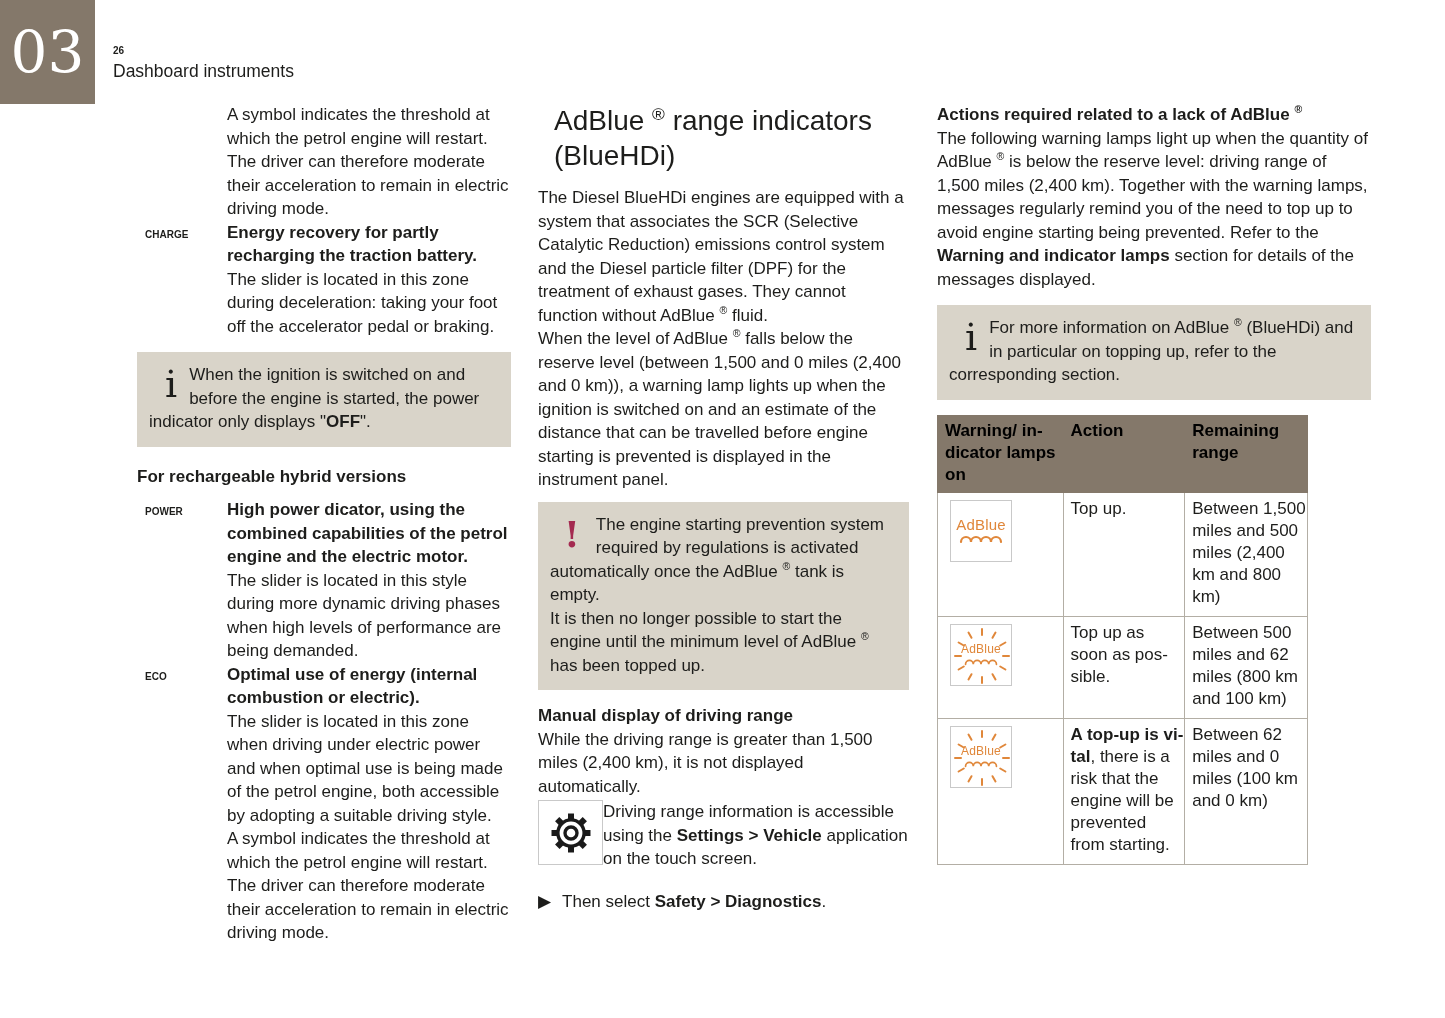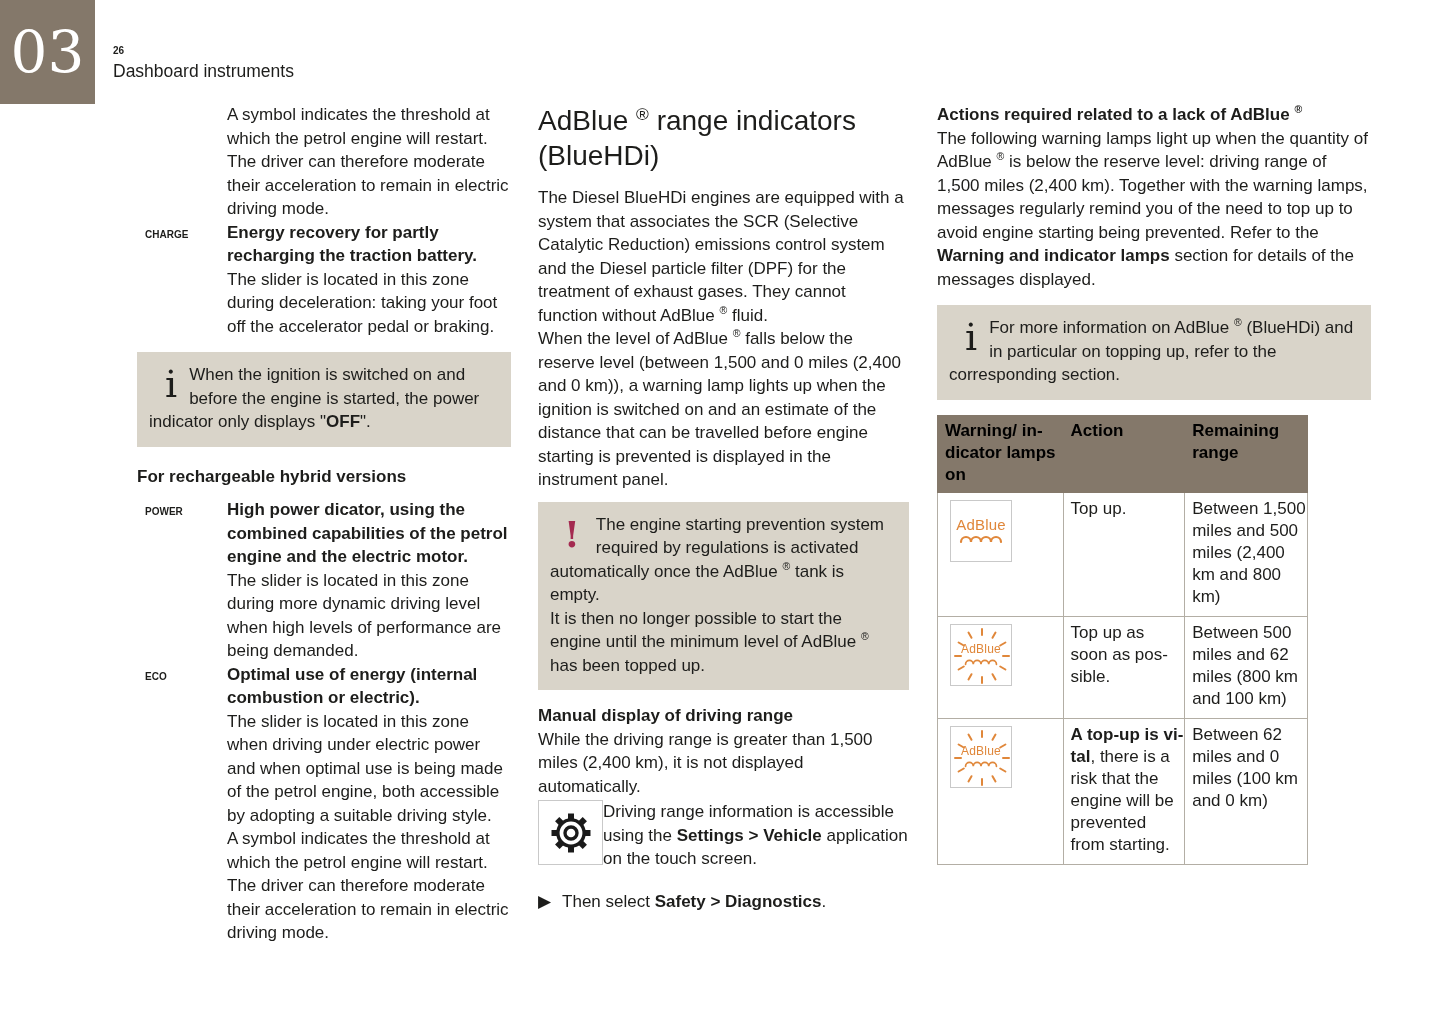--- a/index.html
+++ b/index.html
@@ -42,21 +42,21 @@
     height:44px;margin:1px 12px 0 16px;
   }
   .note-box .icon-excl{
     float:left;font-family:"DejaVu Serif",serif;font-weight:700;font-size:36px;line-height:38px;
     height:44px;margin:2px 16px 0 14px;color:var(--crimson,#a42a50);
   }
   .mt14{margin-top:14px;} .mt18{margin-top:18px;} .mt10{margin-top:10px;}
   .bold{font-weight:700;}
 
   
-  h1{font-weight:400;font-size:28px;line-height:35px;margin:0 0 13px 0;}
+  h1{font-weight:400;font-size:28px;line-height:35px;margin:0 0 13px 16px;}
   .h3{font-weight:700;font-size:17px;margin:14px 0 0 0;}
   .gear-row{display:grid;grid-template-columns:65px 1fr;margin-top:2px;}
   .gear-box{
     width:65px;height:65px;border:1px solid var(--icon-border,#c9c9c9);
     display:flex;align-items:center;justify-content:center;
   }
   .action-row{display:flex;gap:11px;margin-top:19px;}
   .action-row .tri{font-size:17px;line-height:23px;}
 
   
@@ -110,21 +110,21 @@
 
   <div class="note-box mt14">
     <span class="icon-i">i</span>
     <span><span>When the ignition is switched on and before the engine is started, the power indicator only displays "</span><span style="font-weight: 700;">OFF</span><span>".</span></span>
   </div>
 
   <div class="bold mt18">For rechargeable hybrid versions</div>
 
   <div class="def mt10">
     <div class="term">POWER</div>
-    <div><span style="font-weight: 700;">High power dicator, using the combined capabilities of the petrol engine and the electric motor.</span><br><span>The slider is located in this zone during more dynamic driving level when high levels of performance are being demanded.</span></div>
+    <div><span style="font-weight: 700;">High power dicator, using the combined capabilities of the petrol engine and the electric motor.</span><br><span>The slider is located in this style during more dynamic driving phases when high levels of performance are being demanded.</span></div>
   </div>
   <div class="def">
     <div class="term">ECO</div>
     <div><span style="font-weight: 700;">Optimal use of energy (internal combustion or electric).</span><br><span>The slider is located in this zone when driving under electric power and when optimal use is being made of the petrol engine, both accessible by adopting a suitable driving style.</span><br><span>A symbol indicates the threshold at which the petrol engine will restart. The driver can therefore moderate their acceleration to remain in electric driving mode.</span></div>
   </div>
 </div>
 
 <div class="col col-mid">
   <h1><span>AdBlue </span><sup>®</sup><span> range indicators (BlueHDi)</span></h1>
   <div><span>The Diesel BlueHDi engines are equipped with a system that associates the SCR (Selective Catalytic Reduction) emissions control system and the Diesel particle filter (DPF) for the treatment of exhaust gases. They cannot function without AdBlue </span><sup>®</sup><span> fluid.</span></div>

